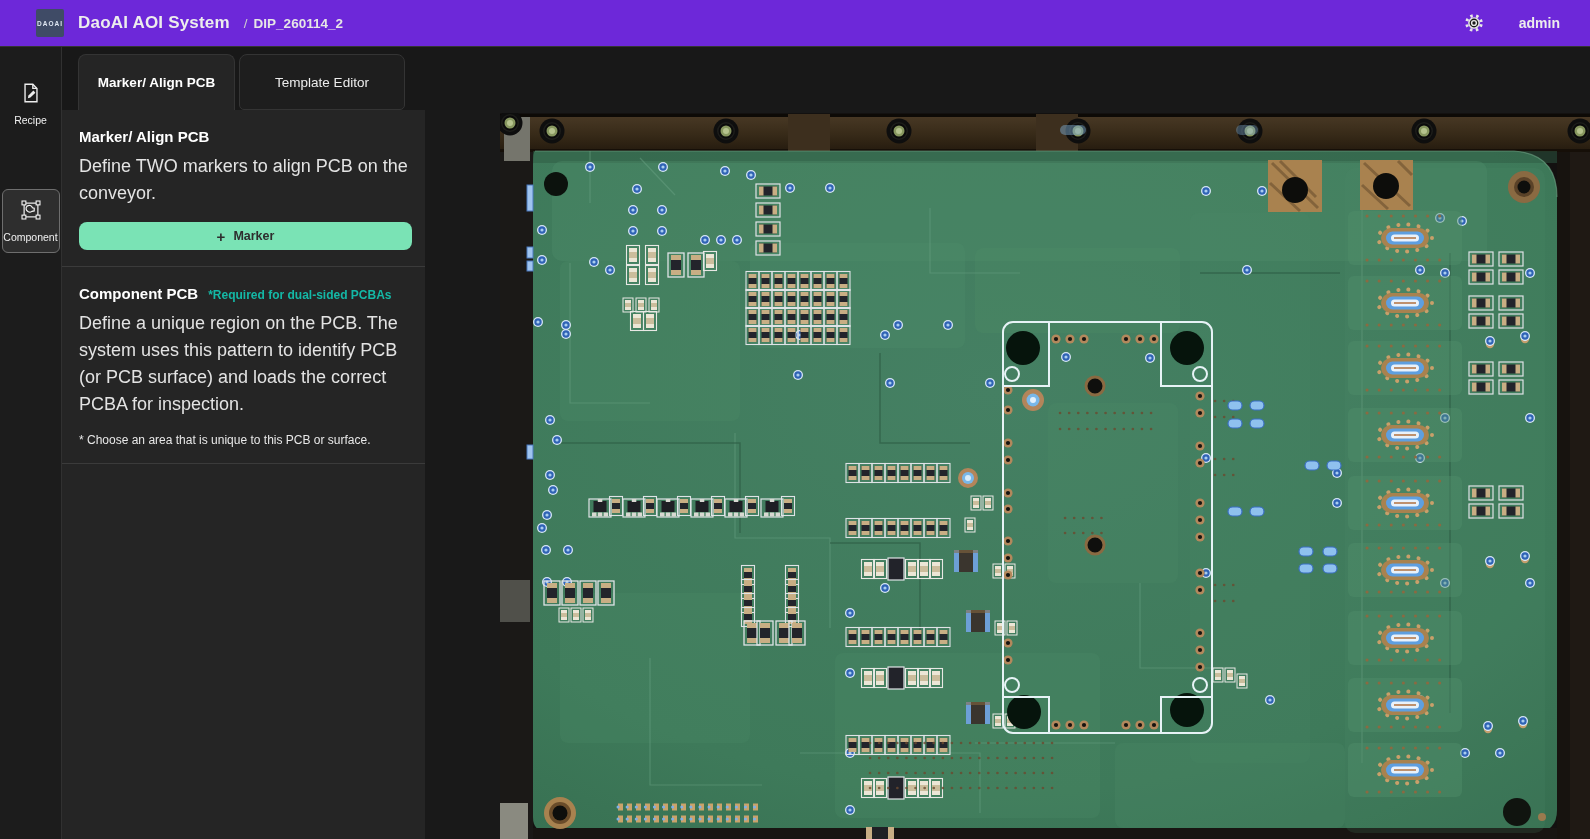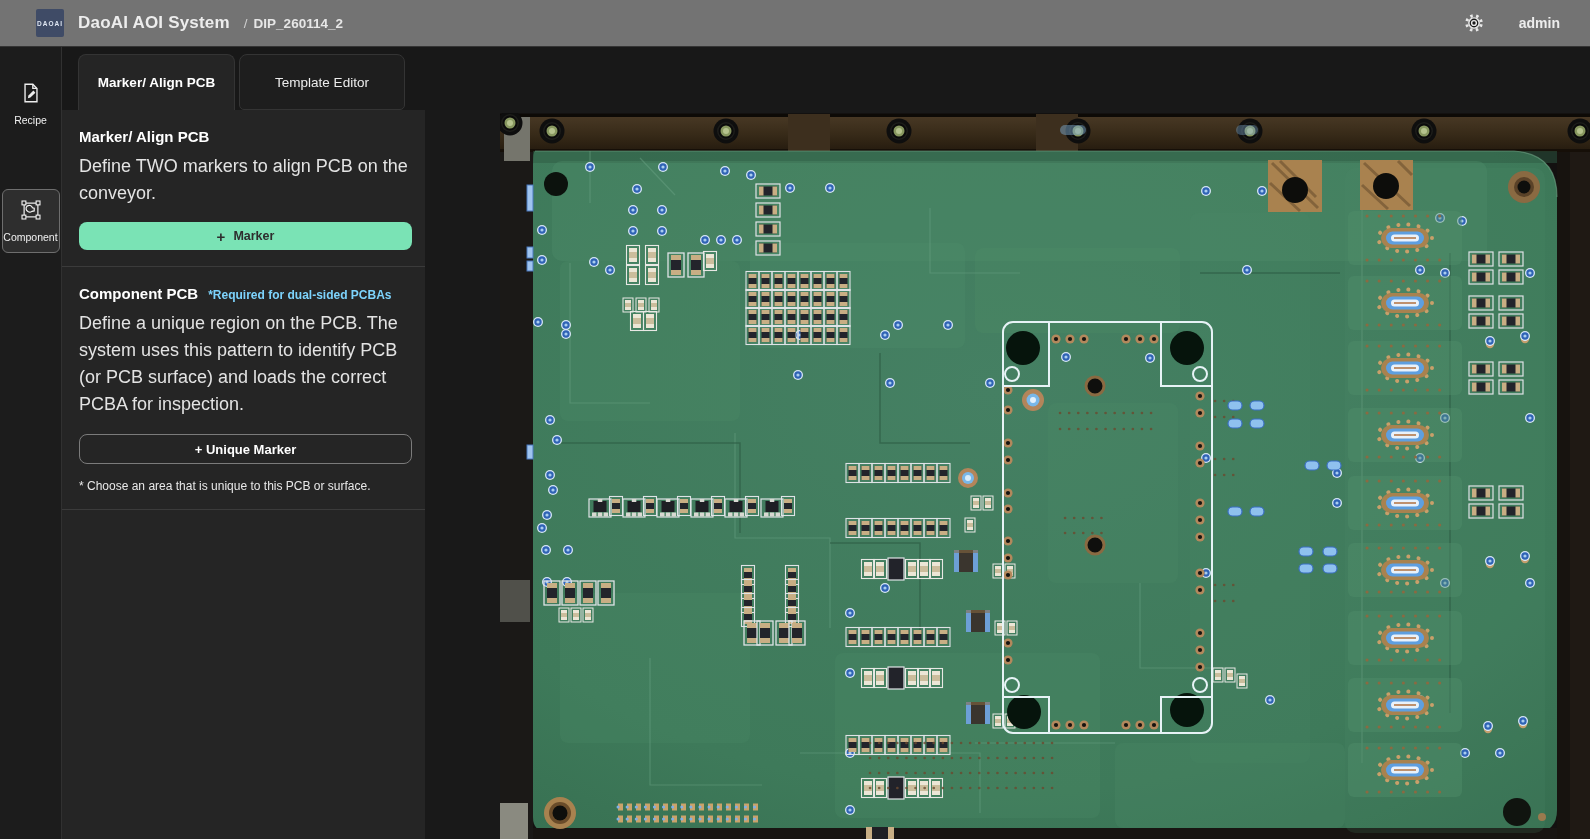--- a/index.html
+++ b/index.html
@@ -2,21 +2,21 @@
 <html><head>
 <meta charset="utf-8">
 <style>
   * { margin:0; padding:0; box-sizing:border-box; }
   html,body { width:1590px; height:839px; background:#111; overflow:hidden;
     font-family:"Liberation Sans", sans-serif; color:#ededed; }
   .app { position:absolute; inset:0; width:1590px; height:839px; background:#181818; }
 
   
   .topbar { position:absolute; left:0; top:0; width:1590px; height:47px;
-    background:#737373; border-bottom:1px solid #343434; display:flex; align-items:center; z-index:30; }
+    background:#6d28d9; border-bottom:1px solid #343434; display:flex; align-items:center; z-index:30; }
   .logo { width:28px; height:28px; margin-left:36px; background:#3f4b66; border-radius:2px;
     display:flex; align-items:center; justify-content:center; font-size:6.5px; letter-spacing:1px;
     color:#dfe6f2; font-weight:bold; }
   .app-title { margin-left:14px; font-size:17px; font-weight:bold; letter-spacing:.2px; }
   .crumb { margin-left:14px; font-size:13.5px; color:#e6e6e6; display:flex; gap:6px; }
   .crumb .sep { color:#cfcfcf; }
   .crumb .name { font-weight:600; }
   .topbar-right { margin-left:auto; display:flex; align-items:center; gap:34px; margin-right:30px; }
   .gear { width:22px; height:22px; cursor:pointer; display:flex; }
   .user { font-size:14px; font-weight:bold; }
@@ -43,21 +43,21 @@
   .panel { position:absolute; left:62px; top:110px; width:363px; bottom:0; background:#252525; z-index:15; }
   .sect { padding:18px 16px 16px 17px; border-bottom:1px solid #3b3b3b; }
   .sect h3 { font-size:15px; font-weight:bold; color:#fff; }
   .sect .desc { margin-top:8px; font-size:18px; line-height:1.5; color:#e3e3e3; }
   .btn-marker { margin-top:15px; width:333px; height:28px; background:#7ae3b5; border:none;
     border-radius:8px; display:flex; align-items:center; justify-content:center; gap:8px;
     cursor:pointer; color:#2e2e2e; }
   .btn-marker .plus { font-size:15px; font-weight:600; line-height:1; }
   .btn-marker .lbl { font-size:12.5px; font-weight:600; }
   .idrow { display:flex; align-items:baseline; gap:10px; }
-  .idrow .req { font-size:12px; font-weight:600; color:#7dd3fc; }
+  .idrow .req { font-size:12px; font-weight:600; color:#14b8a6; }
   .btn-unique { margin-top:16px; width:333px; height:30px; background:transparent;
     border:1px solid #7b7b7b; border-radius:8px; color:#fff; font-size:13px; font-weight:bold;
     cursor:pointer; font-family:"Liberation Sans", sans-serif; }
   .footnote { margin-top:15px; font-size:12px; color:#e8e8e8; }
 
   
   .canvas { position:absolute; left:425px; top:110px; right:0; bottom:0; background:#191919; }
   .photo { position:absolute; left:500px; top:113px; width:1090px; height:726px; background:#131110; z-index:5; }
   .photo svg { display:block; }
 </style>
@@ -124,21 +124,20 @@
         <span class="plus">+</span>
         <span class="lbl">Marker</span>
       </button>
     </div>
     <div class="sect">
       <div class="idrow">
         <h3>Component PCB</h3>
         <span class="req">*Required for dual-sided PCBAs</span>
       </div>
       <div class="desc">Define a unique region on the PCB. The system uses this pattern to identify PCB (or PCB surface) and loads the correct PCBA for inspection.</div>
-      <button class="btn-unique">+ Unique Marker</button>
       <div class="footnote">* Choose an area that is unique to this PCB or surface.</div>
     </div>
   </div>
 
   <div class="canvas"></div>
 
   <div class="photo">
   <svg width="1090" height="726" viewBox="0 0 1090 726">
     <defs>
       <linearGradient id="railg" x1="0" y1="0" x2="0" y2="1">

